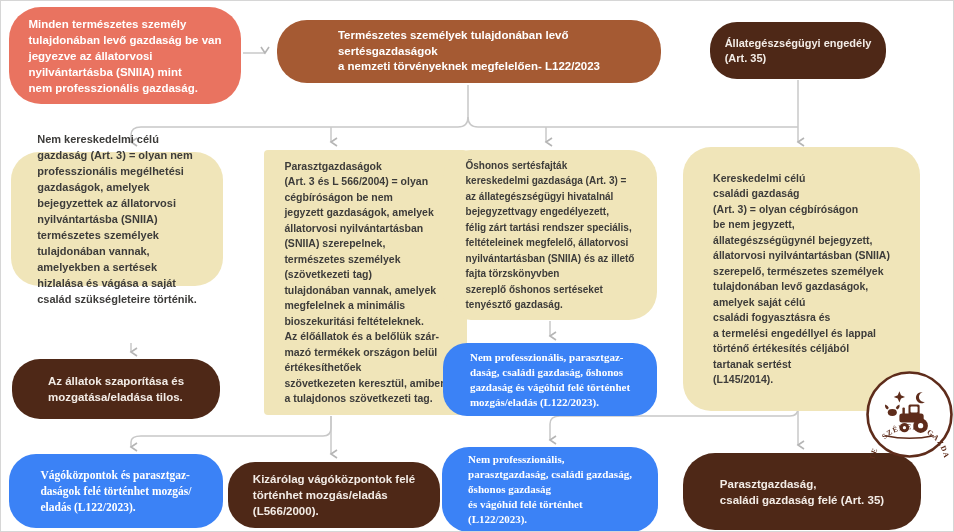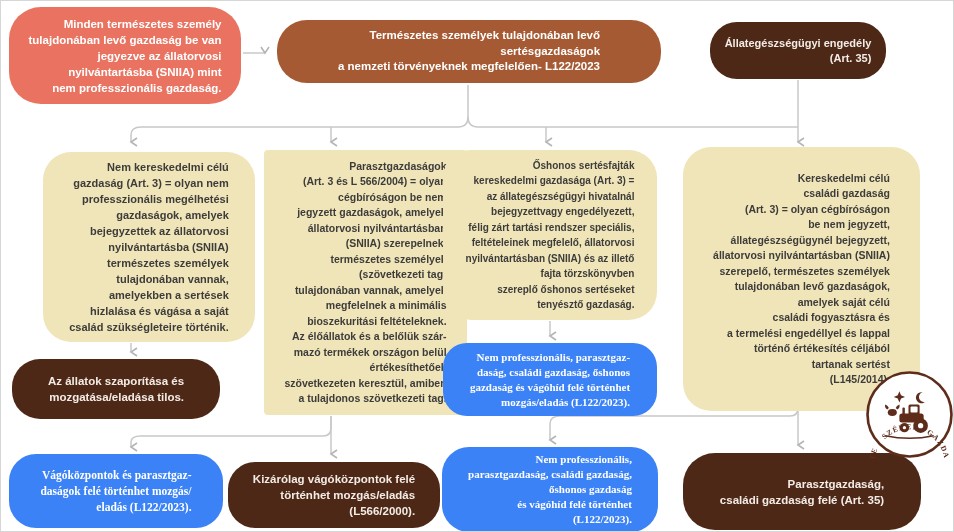--- a/index.html
+++ b/index.html
@@ -9,35 +9,35 @@
     background:#ffffff;
     border:1px solid #d6d6d6;
     box-sizing:border-box;
     font-family:"Liberation Sans", sans-serif;
     overflow:hidden;
   }
   #connectors { position:absolute; left:0; top:0; z-index:0; }
   .box {
     position:absolute; z-index:1;
     display:flex; align-items:center; justify-content:center;
-    text-align:right; font-weight:bold;
+    text-align:left; font-weight:bold;
     white-space:pre-line;
     box-sizing:border-box;
     padding:6px 4px;
   }
   .salmon { background:#e97360; color:#ffffff; }
   .sienna { background:#a55a33; color:#ffffff; }
   .dbrown { background:#4e2817; color:#f3ece6; }
   .cream  { background:#f0e5b9; color:#3d3c3a; }
   .red    { background:#3b82f6; color:#ffffff;font-family:Liberation Serif, serif; }
 
   #node-condition        { left:8px;   top:6px;   width:232px; height:97px;  border-radius:32px; font-size:11.5px; line-height:16px; }
   #node-root             { left:276px; top:19px;  width:384px; height:63px;  border-radius:30px; font-size:11.5px; line-height:15.5px; }
   #node-permit           { left:709px; top:21px;  width:176px; height:57px;  border-radius:27px; font-size:11px;   line-height:15px; }
-  #node-non-commercial   { left:10px;  top:151px; width:212px; height:190px; border-radius:28px; font-size:11px;   line-height:16px;margin-left:32px; }
+  #node-non-commercial   { left:10px;  top:151px; width:212px; height:134px; border-radius:28px; font-size:11px;   line-height:16px; }
   #node-peasant          { left:229px; top:149px; width:203px; height:265px; border-radius:4px; font-size:10.5px; line-height:15.5px;margin-left:34px; }
   #node-native           { left:442px; top:149px; width:214px; height:170px; border-radius:28px; font-size:10px;   line-height:15.5px; }
   #node-family           { left:682px; top:146px; width:237px; height:264px; border-radius:28px; font-size:10.5px; line-height:15.5px; }
   #node-breeding-ban     { left:11px;  top:358px; width:208px; height:60px;  border-radius:28px; font-size:11.5px; line-height:16px; }
   #node-move-native      { left:442px; top:342px; width:214px; height:73px;  border-radius:24px; font-size:11px;   line-height:15px; }
   #node-move-peasant-red { left:8px;   top:453px; width:214px; height:74px;  border-radius:27px; font-size:11.5px; line-height:16px; }
   #node-move-peasant-brn { left:227px; top:461px; width:212px; height:66px;  border-radius:27px; font-size:11.5px; line-height:16px; }
   #node-move-family-red  { left:441px; top:446px; width:216px; height:85px;  border-radius:27px; font-size:11px;   line-height:15px; }
   #node-move-family-brn  { left:682px; top:452px; width:238px; height:77px;  border-radius:32px; font-size:11.5px; line-height:16px; }
 

